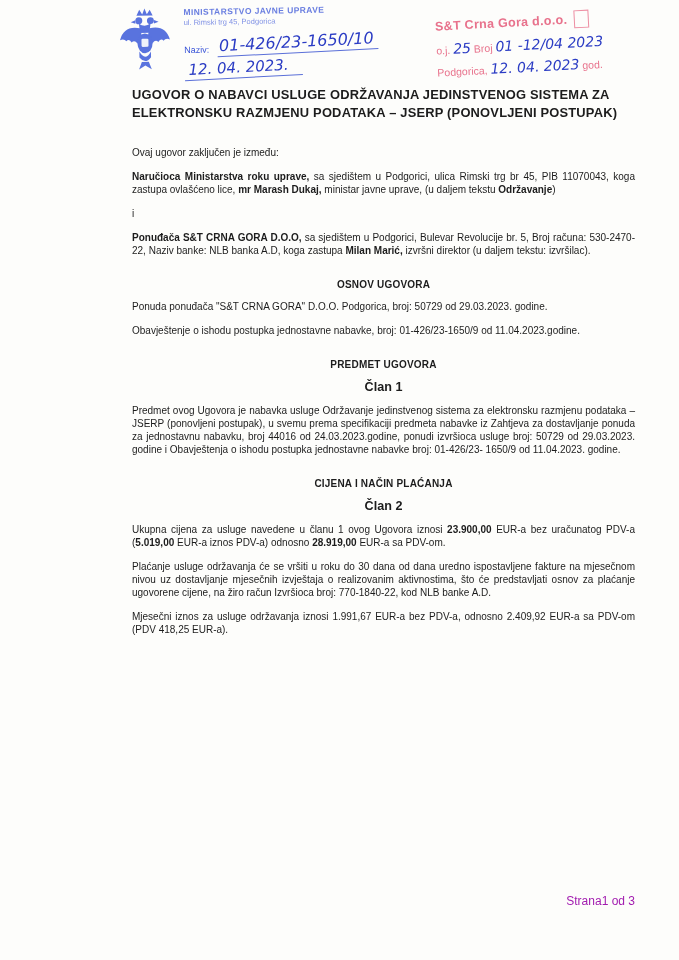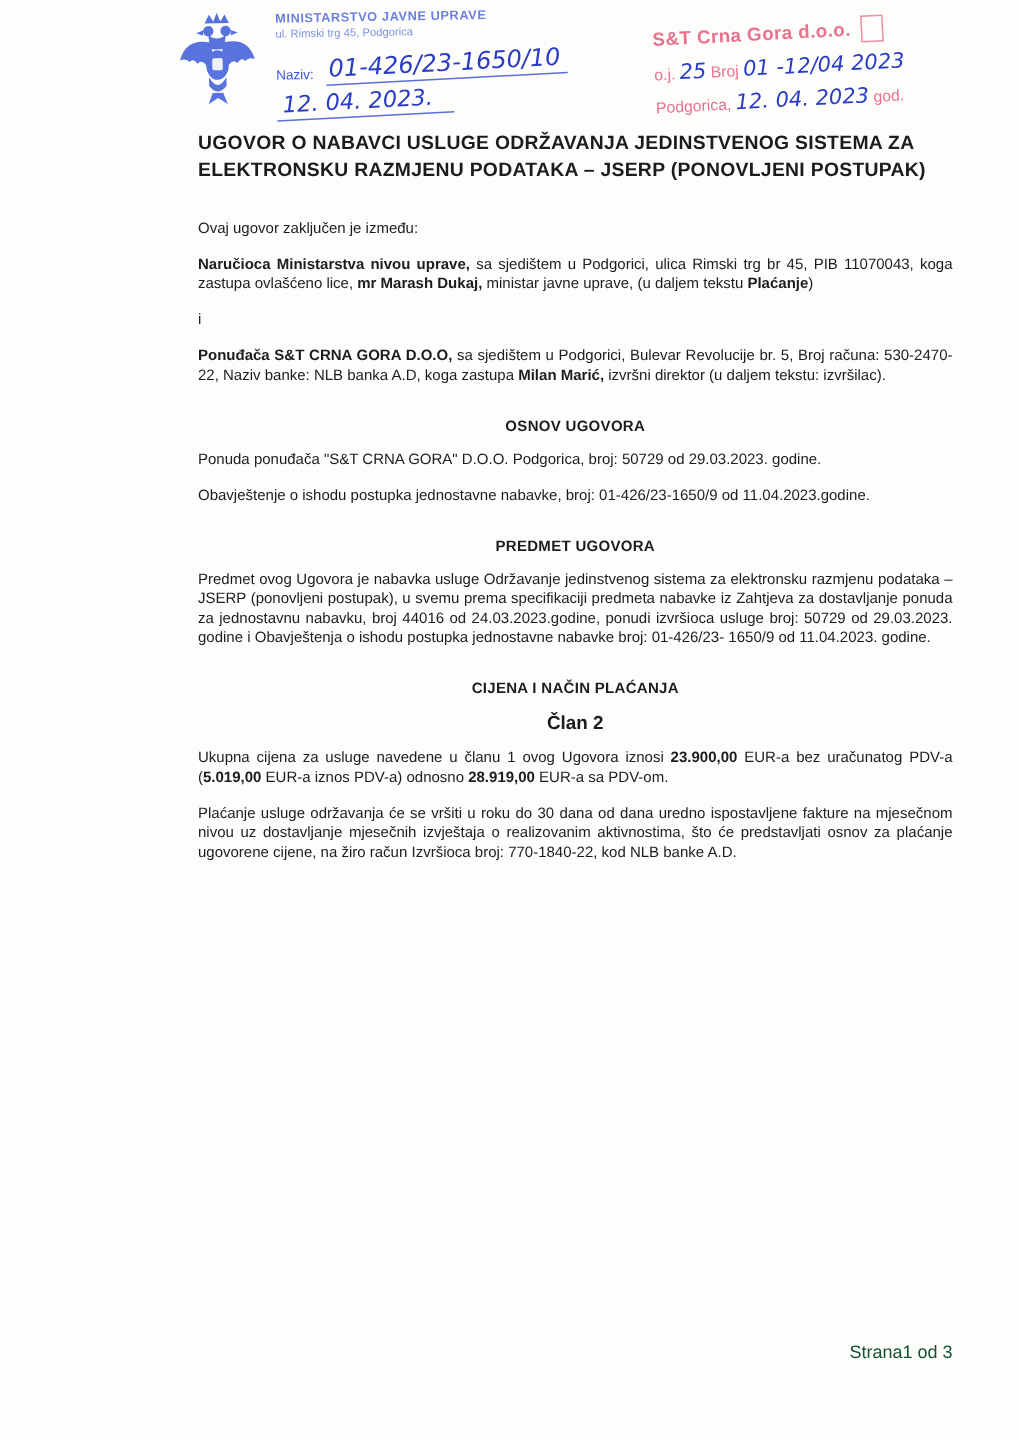--- a/index.html
+++ b/index.html
@@ -46,21 +46,21 @@
     margin-bottom:24px;text-align:left;
   }
   .para{font-size:10px;line-height:1.3;text-align:justify;margin:0 0 11px 0;}
   .heading{font-size:10px;font-weight:bold;text-align:center;margin:22px 0 10px 0;letter-spacing:.2px;}
   .subheading{font-size:12.6px;font-weight:bold;text-align:center;margin:2px 0 10px 0;}
   .bold{font-weight:bold;}
   .underline{text-decoration:underline;}
 
   
   .footer{
-    position:absolute;right:44px;bottom:52px;font-size:12px;color:#14532d;
+    position:absolute;right:44px;bottom:52px;font-size:12px;color:#a21caf;
   }
 </style>
 </head>
 <body>
 
 <div class="page">
 
   <div class="stamp-left">
     <svg width="58" height="70" viewBox="0 0 100 118" aria-hidden="true">
       <g fill="#3050d8" opacity="0.8">
@@ -106,30 +106,32 @@
       <span>Podgorica,</span>
       <span class="hand">12. 04. 2023</span>
       <span>god.</span>
     </div>
   </div>
 
   <div class="doc">
     <div class="title">UGOVOR O NABAVCI USLUGE ODRŽAVANJA JEDINSTVENOG SISTEMA ZA ELEKTRONSKU RAZMJENU PODATAKA – JSERP (PONOVLJENI POSTUPAK)</div>
     <div>
         <div class="para"><span>Ovaj ugovor zaključen je između:</span></div>
-        <div class="para"><span class="bold">Naručioca Ministarstva nivou uprave,</span><span> sa sjedištem u Podgorici, ulica Rimski trg br 45, PIB 11070043, koga zastupa ovlašćeno lice, </span><span class="bold">mr Marash Dukaj,</span><span> ministar javne uprave, (u daljem tekstu </span><span class="bold">Plaćanje</span><span>)</span></div>
+        <div class="para"><span class="bold">Naručioca Ministarstva roku uprave,</span><span> sa sjedištem u Podgorici, ulica Rimski trg br 45, PIB 11070043, koga zastupa ovlašćeno lice, </span><span class="bold">mr Marash Dukaj,</span><span> ministar javne uprave, (u daljem tekstu </span><span class="bold">Održavanje</span><span>)</span></div>
         <div class="para"><span>i</span></div>
         <div class="para"><span class="bold">Ponuđača S&amp;T CRNA GORA D.O.O,</span><span> sa sjedištem u Podgorici, Bulevar Revolucije br. 5, Broj računa: 530-2470-22, Naziv banke: NLB banka A.D, koga zastupa </span><span class="bold">Milan Marić,</span><span> izvršni direktor (u daljem tekstu: izvršilac).</span></div>
         <div class="heading"><span class="bold">OSNOV UGOVORA</span></div>
         <div class="para"><span>Ponuda ponuđača "S&amp;T CRNA GORA" D.O.O. Podgorica, broj: 50729 od 29.03.2023. godine.</span></div>
         <div class="para"><span>Obavještenje o ishodu postupka jednostavne nabavke, broj: 01-426/23-1650/9 od 11.04.2023.godine.</span></div>
         <div class="heading"><span class="bold">PREDMET UGOVORA</span></div>
+        <div class="subheading"><span class="bold">Član 1</span></div>
         <div class="para"><span>Predmet ovog Ugovora je nabavka usluge Održavanje jedinstvenog sistema za elektronsku razmjenu podataka – JSERP (ponovljeni postupak), u svemu prema specifikaciji predmeta nabavke iz Zahtjeva za dostavljanje ponuda za jednostavnu nabavku, broj 44016 od 24.03.2023.godine, ponudi izvršioca usluge broj: 50729 od 29.03.2023. godine i Obavještenja o ishodu postupka jednostavne nabavke broj: 01-426/23- 1650/9 od 11.04.2023. godine.</span></div>
         <div class="heading"><span class="bold">CIJENA I NAČIN PLAĆANJA</span></div>
         <div class="subheading"><span class="bold">Član 2</span></div>
         <div class="para"><span>Ukupna cijena za usluge navedene u članu 1 ovog Ugovora iznosi </span><span class="bold">23.900,00</span><span> EUR-a bez uračunatog PDV-a (</span><span class="bold">5.019,00</span><span> EUR-a iznos PDV-a) odnosno </span><span class="bold">28.919,00</span><span> EUR-a sa PDV-om.</span></div>
         <div class="para"><span>Plaćanje usluge održavanja će se vršiti u roku do 30 dana od dana uredno ispostavljene fakture na mjesečnom nivou uz dostavljanje mjesečnih izvještaja o realizovanim aktivnostima, što će predstavljati osnov za plaćanje ugovorene cijene, na žiro račun Izvršioca broj: 770-1840-22, kod NLB banke A.D.</span></div>
+        <div class="para"><span>Mjesečni iznos za usluge održavanja iznosi 1.991,67 EUR-a bez PDV-a, odnosno 2.409,92 EUR-a sa PDV-om (PDV 418,25 EUR-a).</span></div>
       </div>
   </div>
 
   <div class="footer">Strana1 od 3</div>
 
 </div>
 
 </body></html>

